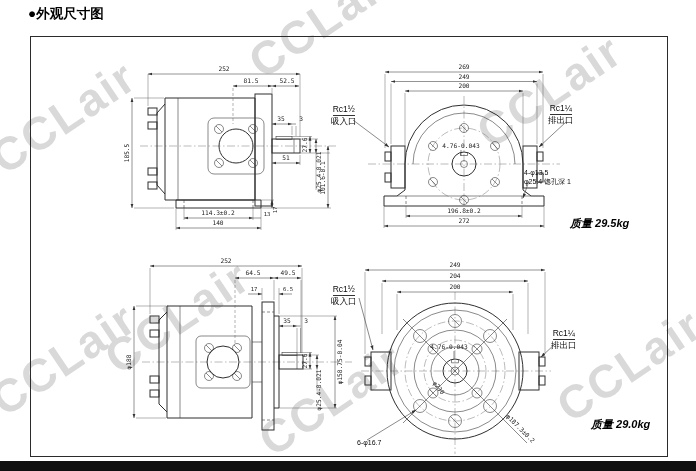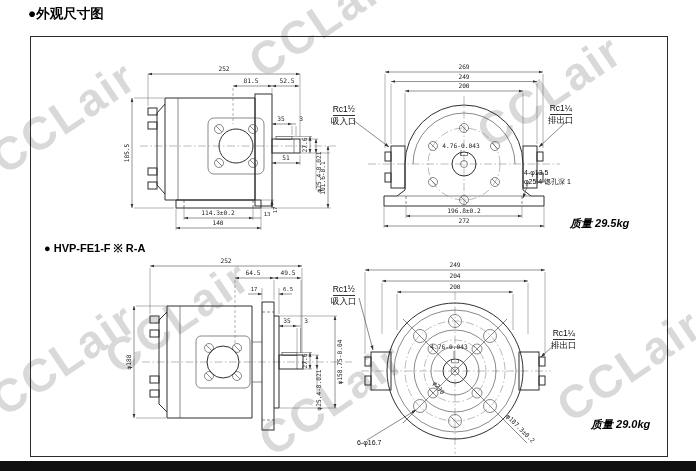--- a/index.html
+++ b/index.html
@@ -35,21 +35,20 @@
   <div class="wm" style="left:-18px;top:90px">CCLair</div>
   <div class="wm" style="left:468px;top:64px">CCLair</div>
   <div class="wm" style="left:96px;top:290px">CCLair</div>
   <div class="wm" style="left:548px;top:338px">CCLair</div>
   <div class="wm" style="left:-18px;top:332px">CCLair</div>
   <div class="wm" style="left:250px;top:372px">CCLair</div>
 
   <div class="title">●外观尺寸图</div>
   <div class="frame"></div>
 
-  <div class="seclabel" style="left:44px;top:240px">● HVP-FE1-F ※ R-A</div>
   <div class="mass" style="left:570px;top:216px">质量 29.5kg</div>
   <div class="mass" style="left:591px;top:417px">质量 29.0kg</div>
 
   <div class="plabel" style="left:331px;top:104px">
     <span class="u">Rc1½</span><br>
     <span>吸入口</span>
   </div>
   <div class="plabel" style="left:548px;top:103px">
     <span class="u">Rc1¼</span><br>
     <span>排出口</span>

